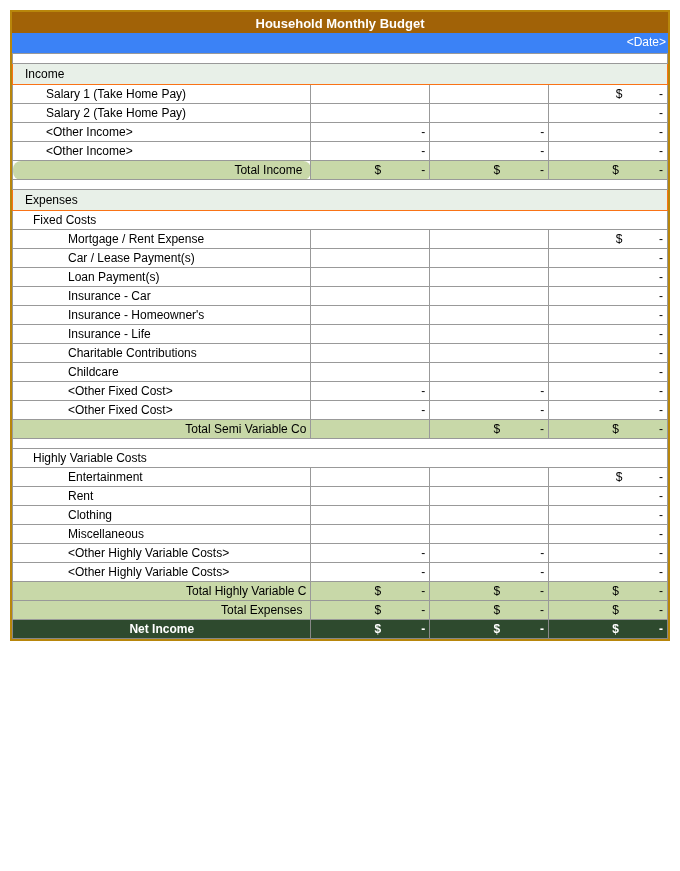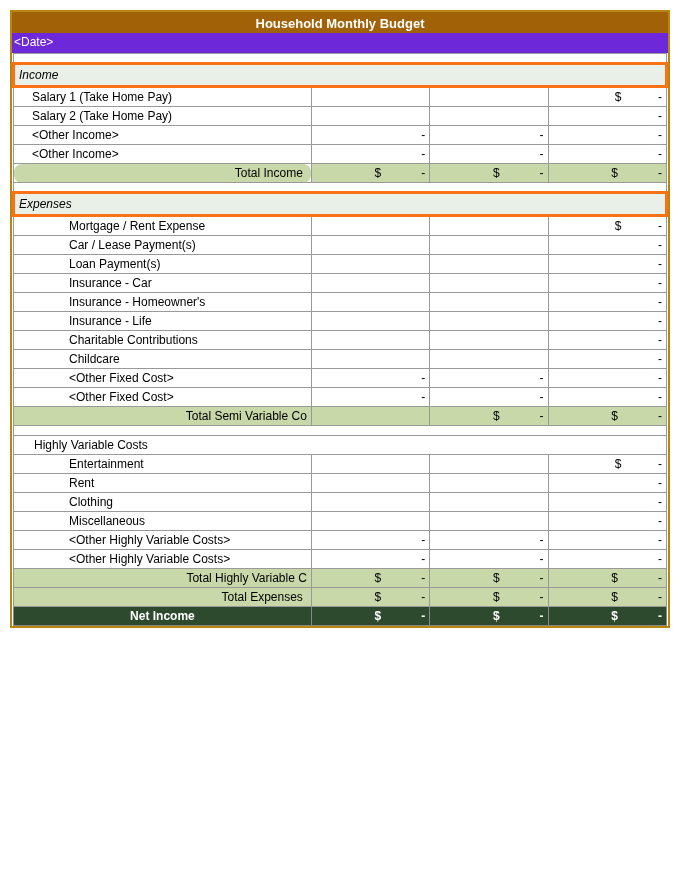--- a/index.html
+++ b/index.html
@@ -18,23 +18,23 @@
     }
     .header-title {
       background: #a16207;
       color: #fff;
       text-align: center;
       font-weight: bold;
       font-size: 13px;
       padding: 4px 2px 2px;
     }
     .header-date {
-      background: #6d28d9;
+      background: #3b82f6;
       color: #fff;
-      text-align: left;
+      text-align: right;
       font-size: 12px;
       padding: 2px 2px 4px;
     }
     table {
       width: 100%;
       border-collapse: collapse;
     }
     td, th {
       border: 1px solid #999;
       padding: 2px 4px;
@@ -51,29 +51,28 @@
       border: 1px solid #999;
       padding: 4px;
     }
     .col-headers th:first-child {
       border: none;
       background: #fff;
     }
     .section-header td {
       background: #e8f0e8;
       font-weight: normal;
-      padding: 3px 4px;
-      border: 3px solid #f97316;
-      font-style: italic;
+      padding: 3px 12px;
+      border: 1px solid #f97316;
     }
     .sub-section-header td {
       padding: 2px 4px 2px 20px;
       border: 1px solid #999;
     }
-    .indent1 td:first-child { padding-left: 18px; }
+    .indent1 td:first-child { padding-left: 33px; }
     .indent2 td:first-child { padding-left: 55px; }
     .total-row td {
       background: #c8d8a8;
       font-weight: normal;
       border: 1px solid #999;
     }
     .net-income-row td {
       background: #2e4a2e;
       color: #fff;
       font-weight: bold;
@@ -138,20 +137,23 @@
     </tr>
 
     <tr class="empty-row">
       <td colspan="4"></td>
     </tr>
 
     <tr class="section-header">
       <td colspan="4">Expenses</td>
     </tr>
 
+    <tr class="sub-section-header">
+      <td colspan="4">Fixed Costs</td>
+    </tr>
 
     <tr class="indent2">
       <td class="col-label">Mortgage / Rent Expense</td>
       <td class="col-budget"></td>
       <td class="col-actual"></td>
       <td class="col-variance">$&nbsp;&nbsp;&nbsp;&nbsp;&nbsp;&nbsp;&nbsp;&nbsp;&nbsp;&nbsp;&nbsp;-</td>
     </tr>
     <tr class="indent2">
       <td class="col-label">Car / Lease Payment(s)</td>
       <td class="col-budget"></td>

